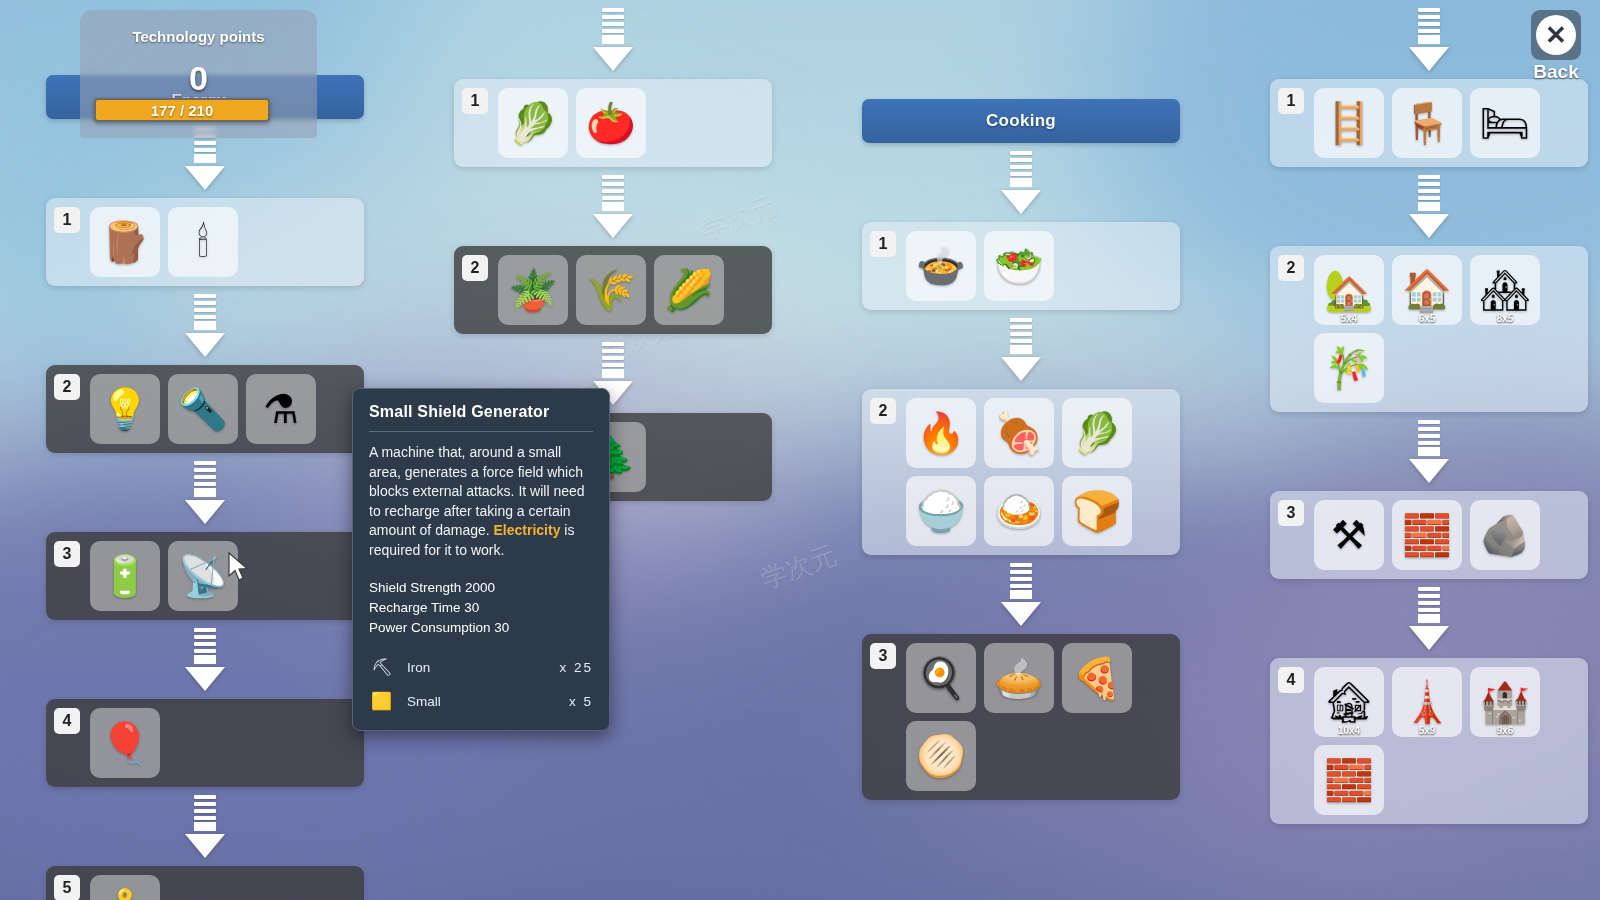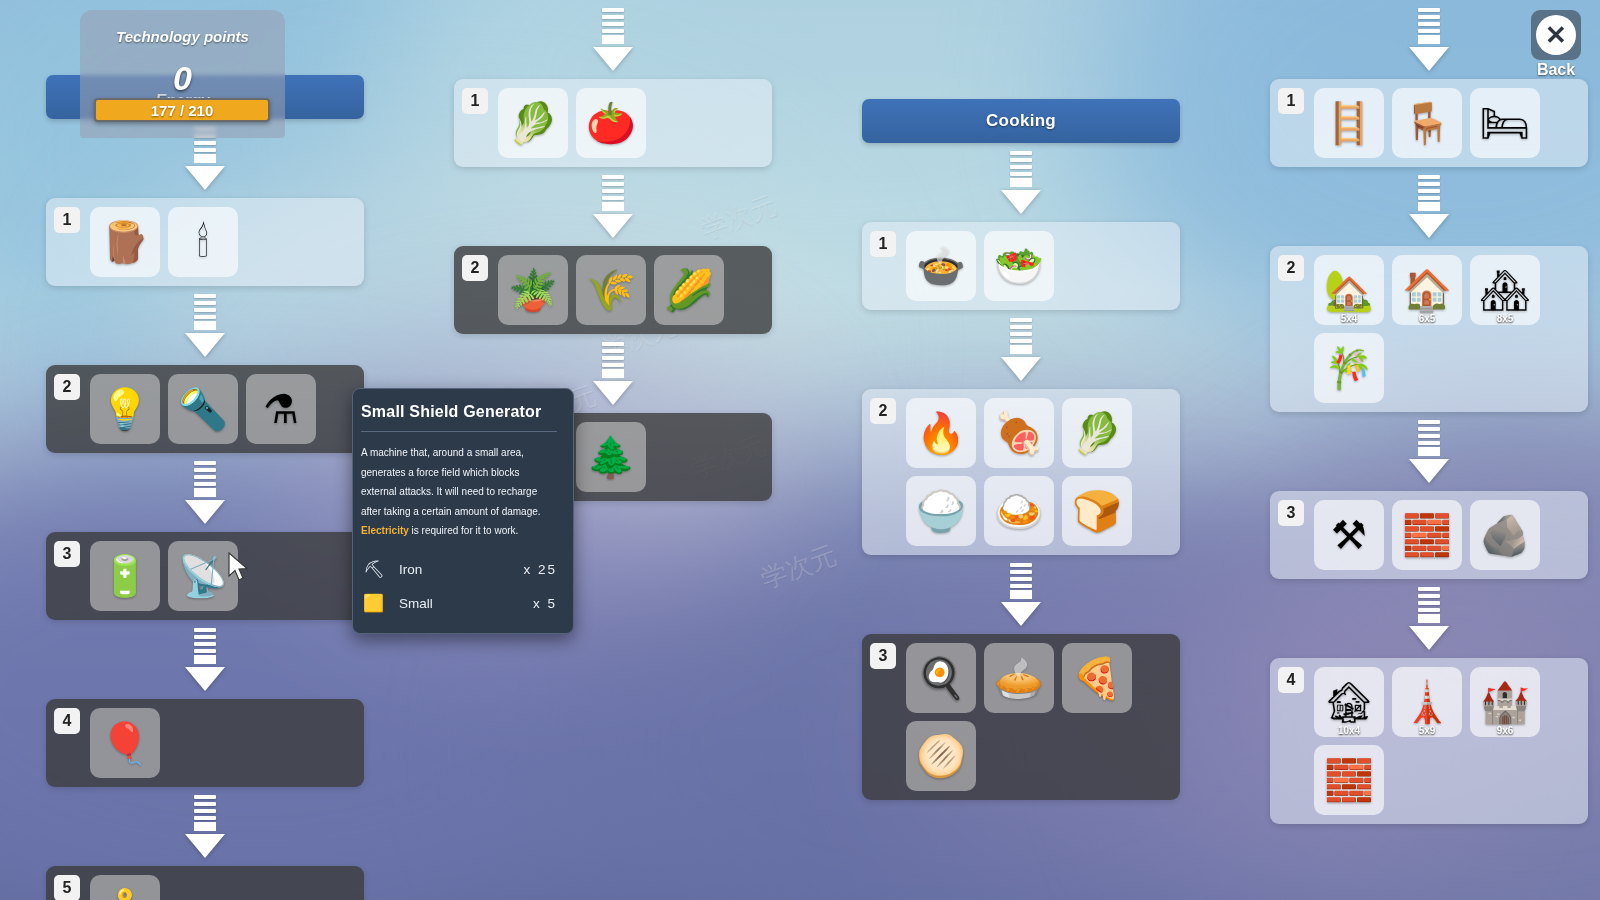--- a/index.html
+++ b/index.html
@@ -80,24 +80,23 @@
   .tier.locked   .slot { background: rgba(200,200,200,.60); }
   .slot .glyph { font-size: 40px; line-height: 1; filter: drop-shadow(0 1px 1px rgba(0,0,0,.3)); }
   .slot .sizelabel {
     position: absolute; bottom: 1px; left: 0; right: 0; text-align: center;
     color: #fff; font-size: 10px; font-weight: bold;
     text-shadow: 0 1px 2px rgba(0,0,0,.75);
   }
 
   
   #tech-points {
-    position: absolute; left: 80px; top: 10px; width: 205px; height: 128px;
+    position: absolute; left: 80px; top: 10px; width: 237px; height: 128px;
     background: rgba(150,160,180,.58); border-radius: 12px 12px 4px 4px;
     backdrop-filter: blur(2px);
-    font-style: italic;
   }
   #tech-points .tp-title {
     text-align: center; color: #fff; font-size: 15px; font-weight: bold;
     padding-top: 18px; text-shadow: 0 1px 2px rgba(0,0,0,.5);
   }
   #tech-points .tp-value {
     text-align: center; color: #fff; font-size: 34px; font-weight: bold;
     margin-top: 14px; text-shadow: 0 2px 3px rgba(0,0,0,.5);
   }
   #tech-points .tp-sub {
@@ -119,34 +118,34 @@
     width: 50px; height: 50px; margin: 0 auto; border-radius: 9px;
     background: rgba(70,86,104,.72);
     display: flex; align-items: center; justify-content: center;
   }
   #back-button .bb-circle {
     width: 40px; height: 40px; border-radius: 50%; background: #fff;
     display: flex; align-items: center; justify-content: center;
     color: #2b3440; font-size: 26px; font-weight: bold; line-height: 1;
   }
   #back-button .bb-label {
-    color: #fff; font-size: 16px; font-weight: bold; margin-top: 1px;
+    color: #fff; font-size: 19px; font-weight: bold; margin-top: 1px;
     text-shadow: 0 1px 2px rgba(0,0,0,.6);
   }
 
   
   #tooltip {
-    position: absolute; left: 352px; top: 388px; width: 222px;
+    position: absolute; left: 352px; top: 388px; width: 258px;
     background: #2d3a4a; border: 1px solid #55647a; border-radius: 8px;
-    padding: 14px 16px 12px 8px; color: #fff;
+    padding: 14px 16px 12px 16px; color: #fff;
     box-shadow: 0 6px 18px rgba(0,0,0,.45);
   }
   #tooltip .tt-title { font-size: 16px; font-weight: bold; letter-spacing: .2px; }
   #tooltip .tt-rule { height: 1px; background: #5a6a80; margin: 10px 0 11px; }
-  #tooltip .tt-desc { font-size: 10px; line-height: 19.5px; color: #f0f3f7; }
+  #tooltip .tt-desc { font-size: 14px; line-height: 19.5px; color: #f0f3f7; }
   #tooltip .hl { color: #f2b233; font-weight: bold; }
   #tooltip .tt-stats { margin-top: 18px; font-size: 13.5px; line-height: 20px; color: #fff; }
   #tooltip .tt-costs { margin-top: 12px; }
   #tooltip .cost-row {
     display: flex; align-items: center; height: 34px; font-size: 13.5px; color: #e8edf3;
   }
   #tooltip .cost-icon { width: 26px; font-size: 17px; text-align: center; }
   #tooltip .cost-name { margin-left: 12px; }
   #tooltip .cost-qty { margin-left: auto; letter-spacing: 2px; }
 
@@ -530,20 +529,25 @@
   </div>
   <div class="bb-label">Back</div>
 </div>
 
 <div id="tooltip">
   <div class="tt-title">Small Shield Generator</div>
   <div class="tt-rule"></div>
   <div class="tt-desc">
     <span>A machine that, around a small area, generates a force field which blocks external attacks. It will need to recharge after taking a certain amount of damage. </span><span class="hl">Electricity</span><span> is required for it to work.</span>
   </div>
+  <div class="tt-stats" id="tooltip-stats">
+      <div>Shield Strength 2000</div>
+      <div>Recharge Time 30</div>
+      <div>Power Consumption 30</div>
+    </div>
   <div class="tt-costs" id="tooltip-costs">
       <div class="cost-row">
         <span class="cost-icon">⛏</span>
         <span class="cost-name">Iron</span>
         <span class="cost-qty">x  25</span>
       </div>
       <div class="cost-row">
         <span class="cost-icon">🟨</span>
         <span class="cost-name">Small</span>
         <span class="cost-qty">x   5</span>

